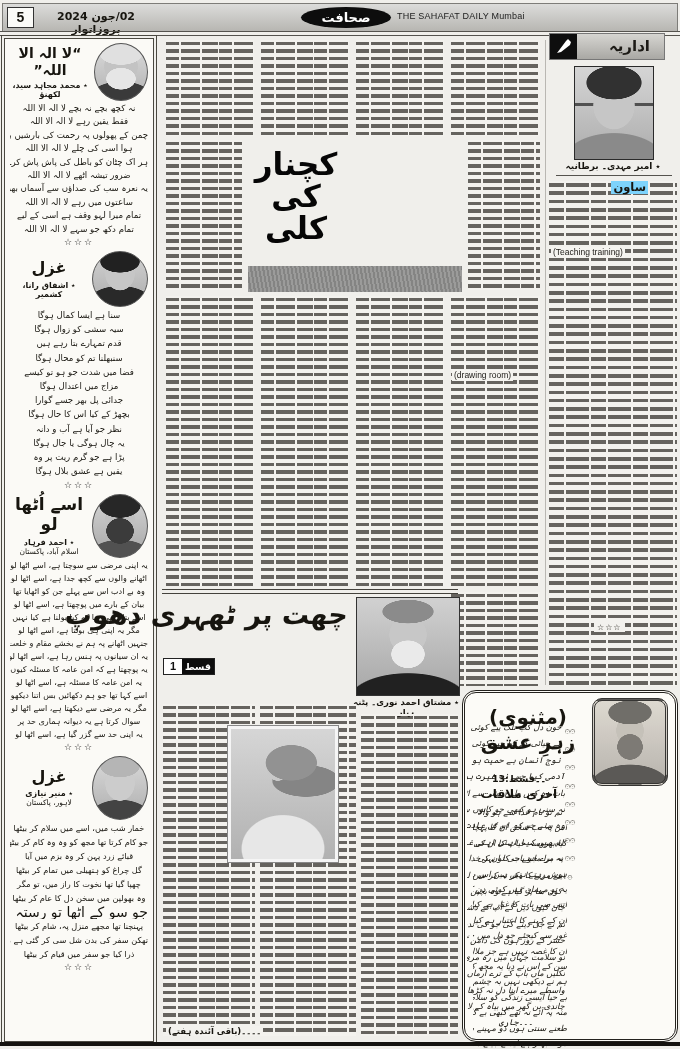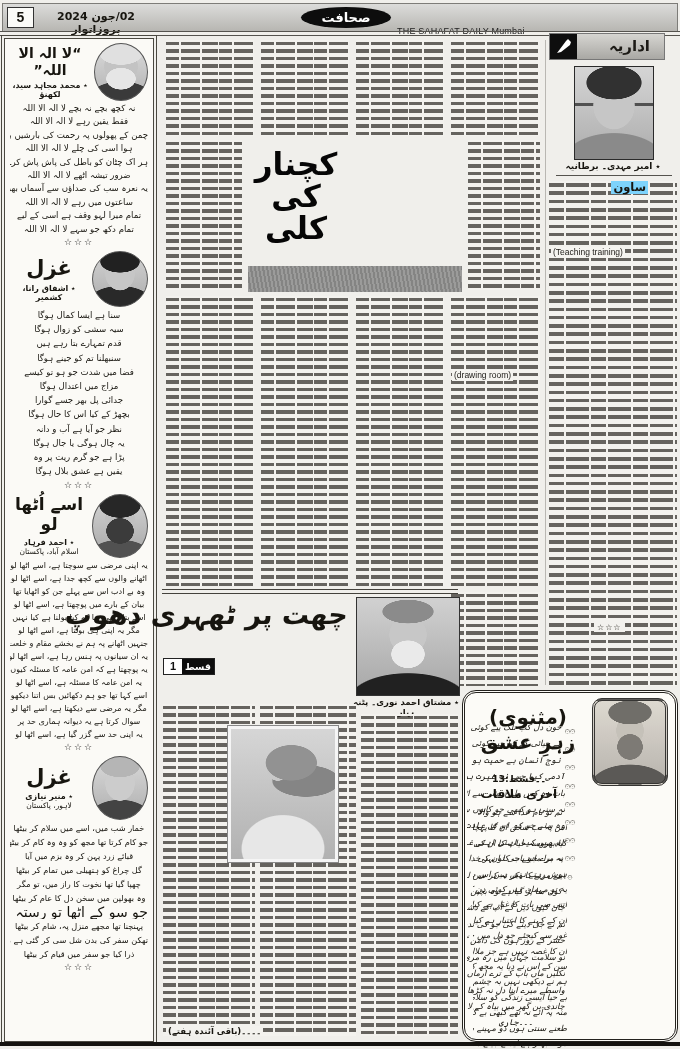--- a/index.html
+++ b/index.html
@@ -6,41 +6,41 @@
   .page{position:relative;width:680px;height:1049px;margin:0 auto;background:#f0efeb;
         font-family:"DejaVu Sans",sans-serif;color:#17150f;overflow:hidden;direction:rtl;}
   
   .hdr{position:absolute;left:2px;top:3px;width:674px;height:27px;
        background:linear-gradient(180deg,#dcdcda,#b7b6b2);border:1px solid #7d7c78;}
   .pageno{position:absolute;left:4px;top:3px;width:25px;height:19px;background:#fbfbf8;
           border:1.5px solid #333;font:bold 14px/19px "Liberation Sans",sans-serif;text-align:center;direction:ltr;}
   .hdate{position:absolute;left:28px;top:6px;width:130px;font-size:11px;font-weight:bold;direction:rtl;text-align:center;}
   .logo{position:absolute;left:298px;top:3px;width:90px;height:21px;background:#0d0d0d;border-radius:50%;
         color:#fff;font-size:13px;font-weight:bold;text-align:center;line-height:21px;}
-  .mast{position:absolute;left:394px;top:22px;font:9px "Liberation Sans",sans-serif;color:#222;direction:ltr;letter-spacing:.2px;}
+  .mast{position:absolute;left:394px;top:7px;font:9px "Liberation Sans",sans-serif;color:#222;direction:ltr;letter-spacing:.2px;}
   .hrule{position:absolute;left:0;top:31px;width:680px;height:3px;border-top:1px solid #55534e;border-bottom:1px solid #55534e;}
   .botrule{position:absolute;left:0;top:1042px;width:680px;height:4px;background:#151310;}
   
   .txt{position:absolute;background:
     repeating-linear-gradient(90deg, rgba(246,245,241,0) 0 13px, #f3f2ee 13px 15px, rgba(246,245,241,0) 15px 34px, #f3f2ee 34px 36px, rgba(246,245,241,0) 36px 52px, #f3f2ee 52px 53px),
     repeating-linear-gradient(180deg, #f3f2ee 0 1.8px, rgba(43,40,35,.70) 1.8px 5.2px, #f3f2ee 5.2px 7.5px);}
   .txt.wide{background:
     repeating-linear-gradient(90deg, rgba(246,245,241,0) 0 15px, #f3f2ee 15px 17px, rgba(246,245,241,0) 17px 40px, #f3f2ee 40px 42px),
     repeating-linear-gradient(180deg, #f3f2ee 0 2px, rgba(43,40,35,.70) 2px 5.6px, #f3f2ee 5.6px 8.3px);}
   .chunk{position:absolute;background:#f5f4f0;font:8.5px "Liberation Sans",sans-serif;direction:ltr;
          color:#1d1b17;padding:0 2px;line-height:11px;white-space:nowrap;}
   
   .pbox{position:absolute;left:4px;top:38px;width:150px;height:1004px;background:#fbfaf6;
         border:1px solid #4a4840;outline:1px solid #4a4840;outline-offset:2px;
         padding:4px 5px;box-sizing:border-box;overflow:hidden;}
   .feat{margin-bottom:2px;}
   .feat-head{display:flex;align-items:center;gap:4px;margin-bottom:1px;}
   .feat-head .hd{flex:1;text-align:center;}
   .hd-title{font-weight:bold;font-size:14px;line-height:1.15;}
-  .hd-title.big{font-size:21px;}
+  .hd-title.big{font-size:16px;}
   .hd-author{font-size:8px;font-weight:bold;margin-top:3px;}
   .hd-loc{font-size:7.5px;}
   .pline{font-size:8.6px;line-height:13.4px;white-space:nowrap;overflow:hidden;text-align:center;}
   .stars{text-align:center;font-size:9px;letter-spacing:2px;line-height:13px;color:#222;}
   
   .ph{flex:0 0 auto;border:1px solid #555;filter:grayscale(1);}
   .round{border-radius:50%;}
   .ph-oldman1{width:52px;height:56px;background:
      radial-gradient(ellipse 22px 12px at 50% 16%, #e3e0d8 0 97%, transparent 100%),
      radial-gradient(ellipse 15px 11px at 50% 62%, #e9e6de 0 97%, transparent 100%),
@@ -177,21 +177,21 @@
         <div class="ph ph-suit round"></div>
         <div class="hd">
           <div class="hd-title big">غزل</div>
           <div class="hd-author">٭ اشفاق رانا، کشمیر</div>
         </div>
       </div>
       <div>
           <div class="pline" style="line-height:14.2px">سنا ہے ایسا کمال ہوگا</div>
           <div class="pline" style="line-height:14.2px">سیہ سشی کو زوال ہوگا</div>
           <div class="pline" style="line-height:14.2px">قدم تمہارے بتا رہے ہیں</div>
-          <div class="pline" style="line-height:14.2px">سنبھلنا تم کو جینے ہوگا</div>
+          <div class="pline" style="line-height:14.2px">سنبھلنا تم کو محال ہوگا</div>
           <div class="pline" style="line-height:14.2px">فضا میں شدت جو ہو تو کیسے</div>
           <div class="pline" style="line-height:14.2px">مزاج میں اعتدال ہوگا</div>
           <div class="pline" style="line-height:14.2px">جدائی پل بھر جسے گوارا</div>
           <div class="pline" style="line-height:14.2px">بچھڑ کے کیا اس کا حال ہوگا</div>
           <div class="pline" style="line-height:14.2px">نظر جو آیا ہے آب و دانہ</div>
           <div class="pline" style="line-height:14.2px">یہ چال ہوگی یا جال ہوگا</div>
           <div class="pline" style="line-height:14.2px">پڑا ہے جو گرم ریت پر وہ</div>
           <div class="pline" style="line-height:14.2px">یقیں ہے عشق بلال ہوگا</div>
         </div>
       <div class="stars">☆☆☆</div>

